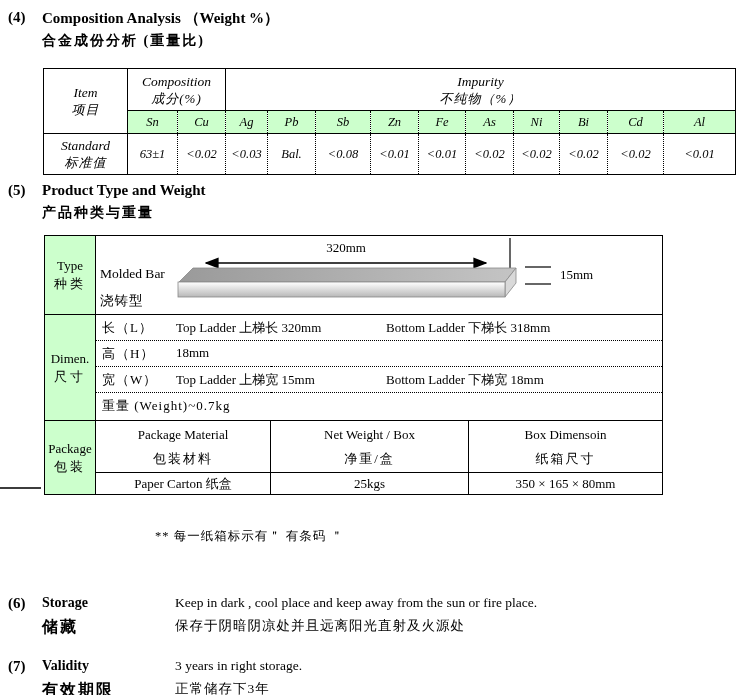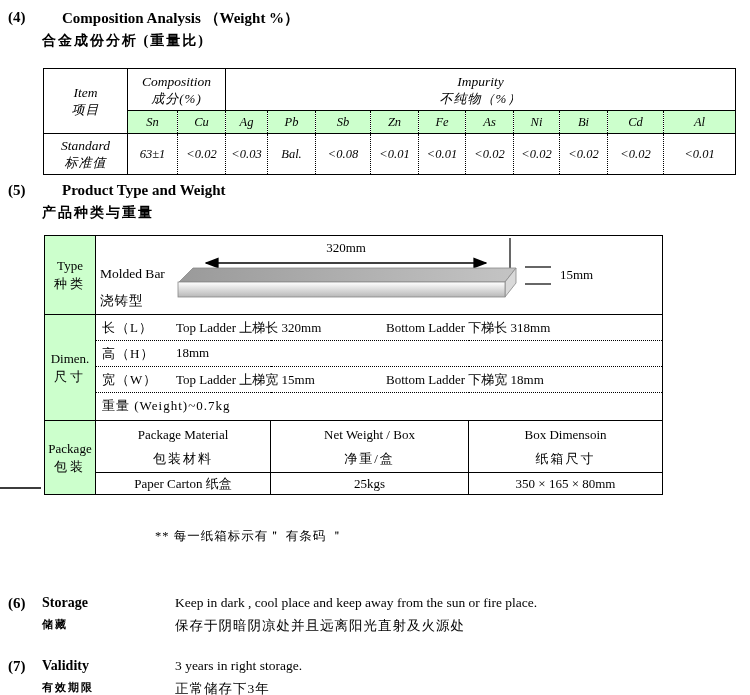--- a/index.html
+++ b/index.html
@@ -3,21 +3,21 @@
 <meta charset="utf-8">
 <style>
   html,body{margin:0;padding:0;}
   body{background:#fff;}
   #doc{
     position:relative; width:750px; height:695px; background:#ffffff;
     font-family:"Liberation Serif", serif; color:#000; overflow:hidden;
   }
   .abs{position:absolute;}
   .sec-num{font-weight:bold; font-size:15px;}
-  .sec-title{font-weight:bold; font-size:15px;margin-left:20px;}
+  .sec-title{font-weight:bold; font-size:15px;}
   .sec-sub{font-weight:bold; font-size:14px; letter-spacing:2px;}
 
   
   table{border-collapse:collapse; table-layout:fixed;}
   td{padding:0; margin:0; text-align:center; vertical-align:middle; overflow:hidden;}
   .t1{border:1.5px solid #000; width:692px;}
   .t1 .item-cell{border-right:1px solid #000; border-bottom:1px solid #000;
       font-style:italic; font-size:13.5px; line-height:17px;}
   .t1 .comp-cell{border-bottom:1px solid #000; font-style:italic; font-size:13.5px; line-height:17px;}
   .t1 .imp-cell{border-left:1px solid #000; border-bottom:1px solid #000;
@@ -45,21 +45,21 @@
   .t2 .pkg-v{font-size:13px; height:21px;}
   .t2 .vline{border-left:1px solid #000;}
   .type-cell{position:relative; height:78px; text-align:left; font-size:13.5px;}
   .type-cell .mb-en{position:absolute; left:4px; top:30px;}
   .type-cell .mb-zh{position:absolute; left:4px; top:56px; letter-spacing:1px;}
   .type-cell .len-label{position:absolute; left:190px; top:4px; width:120px; text-align:center; font-size:13px;}
   .type-cell .thick-label{position:absolute; left:464px; top:31px; font-size:13px;}
 
   .note-line{font-size:12.5px; letter-spacing:1px;}
   .body-label{font-weight:bold; font-size:14px;}
-  .body-label-zh{font-weight:bold; font-size:11px; letter-spacing:2px;}
+  .body-label-zh{font-weight:bold; font-size:16px; letter-spacing:2px;}
   .body-text{font-size:13.5px;}
   .artifact{background:#3c3c3c;}
 </style>
 </head>
 <body>
 
 <div id="doc" style="--green:#ccffcc;">
 
   <div class="abs sec-num" style="left:8px; top:9px;">(4)</div>
   <div class="abs sec-title" style="left:42px; top:9px;">Composition Analysis （Weight %）</div>

